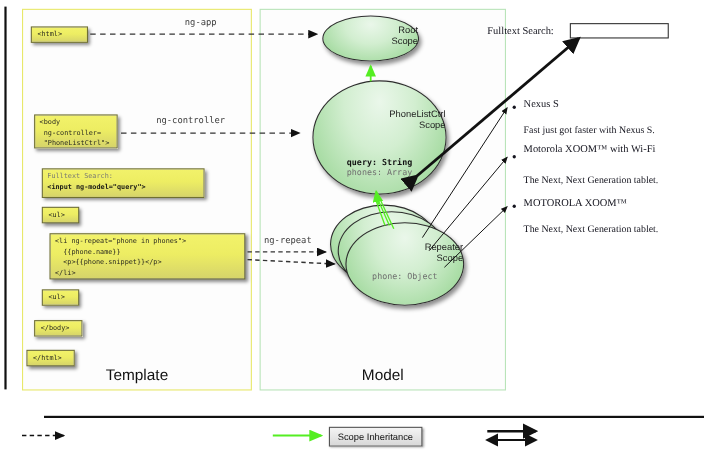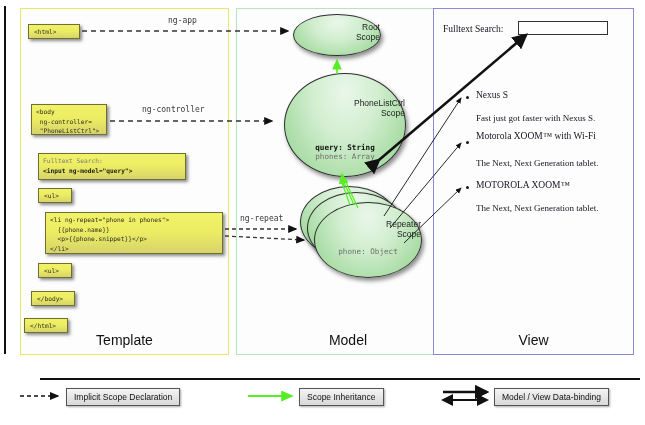--- a/index.html
+++ b/index.html
@@ -63,23 +63,20 @@
 <div id="stage">
 
   <div class="left-rule"></div>
 
   <div class="panel" id="panel-template">
     <div class="ptitle">Template</div>
   </div>
   <div class="panel" id="panel-model">
     <div class="ptitle">Model</div>
   </div>
-  <div class="panel" id="panel-view">
-    <div class="ptitle">View</div>
-  </div>
 
   <div class="codebox tag" style="left:28px;top:24px;width:52px;height:15px;">&lt;html&gt;</div>
 
   <div class="codebox" style="left:31px;top:104px;width:76px;height:31px;">&lt;body
  ng-controller=
  "PhoneListCtrl"&gt;</div>
 
   <div class="codebox" style="left:38px;top:153px;width:148px;height:27px;"><span class="grey">Fulltext Search:</span>
 <span class="bold">&lt;input ng-model="query"&gt;</span></div>
 
@@ -130,23 +127,21 @@
 
   <div class="v-bullet" style="left:466px;top:141px;"></div>
   <div class="v-item" style="left:476px;top:131px;">Motorola XOOM™  with Wi-Fi</div>
   <div class="v-desc" style="left:476px;top:158px;">The Next, Next Generation tablet.</div>
 
   <div class="v-bullet" style="left:466px;top:186px;"></div>
   <div class="v-item" style="left:476px;top:180px;">MOTOROLA XOOM™</div>
   <div class="v-desc" style="left:476px;top:203px;">The Next, Next Generation tablet.</div>
 
   <div class="legend-rule"></div>
-  <div class="legbox" style="left:66px;top:388px;">Implicit Scope Declaration</div>
   <div class="legbox" style="left:299px;top:388px;">Scope Inheritance</div>
-  <div class="legbox" style="left:494px;top:388px;">Model / View Data-binding</div>
 
   <svg class="ov">
     <defs>
       <marker id="ah-black" markerWidth="7" markerHeight="7" refX="6" refY="3" orient="auto">
         <path d="M0,0 L7,3 L0,6 z" fill="#111"></path>
       </marker>
       <marker id="ah-thin" markerWidth="7" markerHeight="7" refX="6" refY="3" orient="auto">
         <path d="M0,0 L7,3 L0,6 z" fill="#111"></path>
       </marker>
       <marker id="ah-green" markerWidth="7" markerHeight="7" refX="6" refY="3" orient="auto">

